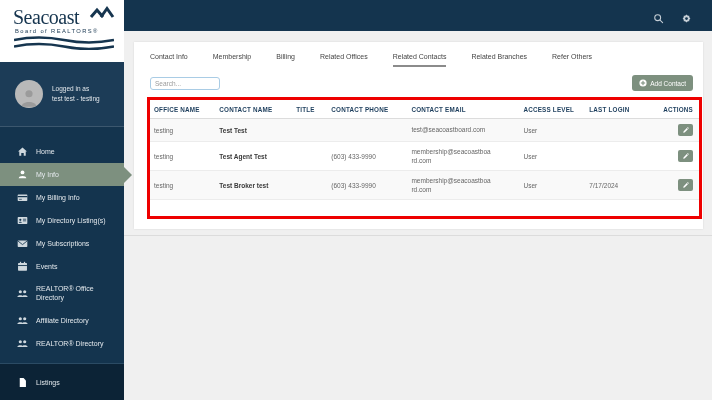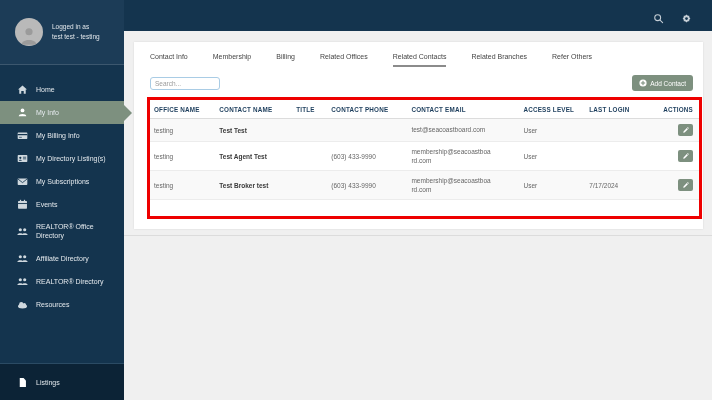--- a/index.html
+++ b/index.html
@@ -54,20 +54,36 @@
   tbody tr:nth-child(odd) td { background:#f9f9f9; }
   td.nm { font-weight:bold; color:#3a3a3a; }
   .email-span { display:inline-block; max-width:80px; word-break:break-all; line-height:1.4; }
   .edit-btn { width:15px; height:12px; background:#7d907f; border:none; border-radius:2px; display:inline-flex; align-items:center; justify-content:center; cursor:pointer; }
   .filler { height:16px; background:#fff; }
 </style>
 </head>
 <body>
 
 <div class="sidebar">
+  <div class="logo-box">
+    <div class="logo-title">Seacoast</div>
+    <span class="logo-roofs">
+      <svg width="26" height="13" viewBox="0 0 26 13" fill="none" stroke="currentColor" stroke-width="3">
+        <path d="M2 12 L8 5 L14 12"></path>
+          <path d="M12 12 L18 3.5 L24 12"></path>
+      </svg>
+    </span>
+    <div class="logo-sub">Board of REALTORS®</div>
+    <div class="logo-waves">
+      <svg width="100" height="14" viewBox="0 0 100 14" fill="none" stroke="currentColor" stroke-width="2.6">
+        <path d="M0 4 Q 25 -1 50 4 T 100 4"></path>
+          <path d="M0 10.5 Q 25 5.5 50 10.5 T 100 10.5"></path>
+      </svg>
+    </div>
+  </div>
 
   <div class="user-section">
     <div class="avatar">
       <svg width="22" height="22" viewBox="0 0 16 16" fill="#9b9b9b">
         <circle cx="8" cy="5.6" r="2.6"></circle>
           <path d="M2.6 15c0-4.6 10.8-4.6 10.8 0z"></path>
       </svg>
     </div>
     <div class="user-text">
       <div>Logged in as</div>

